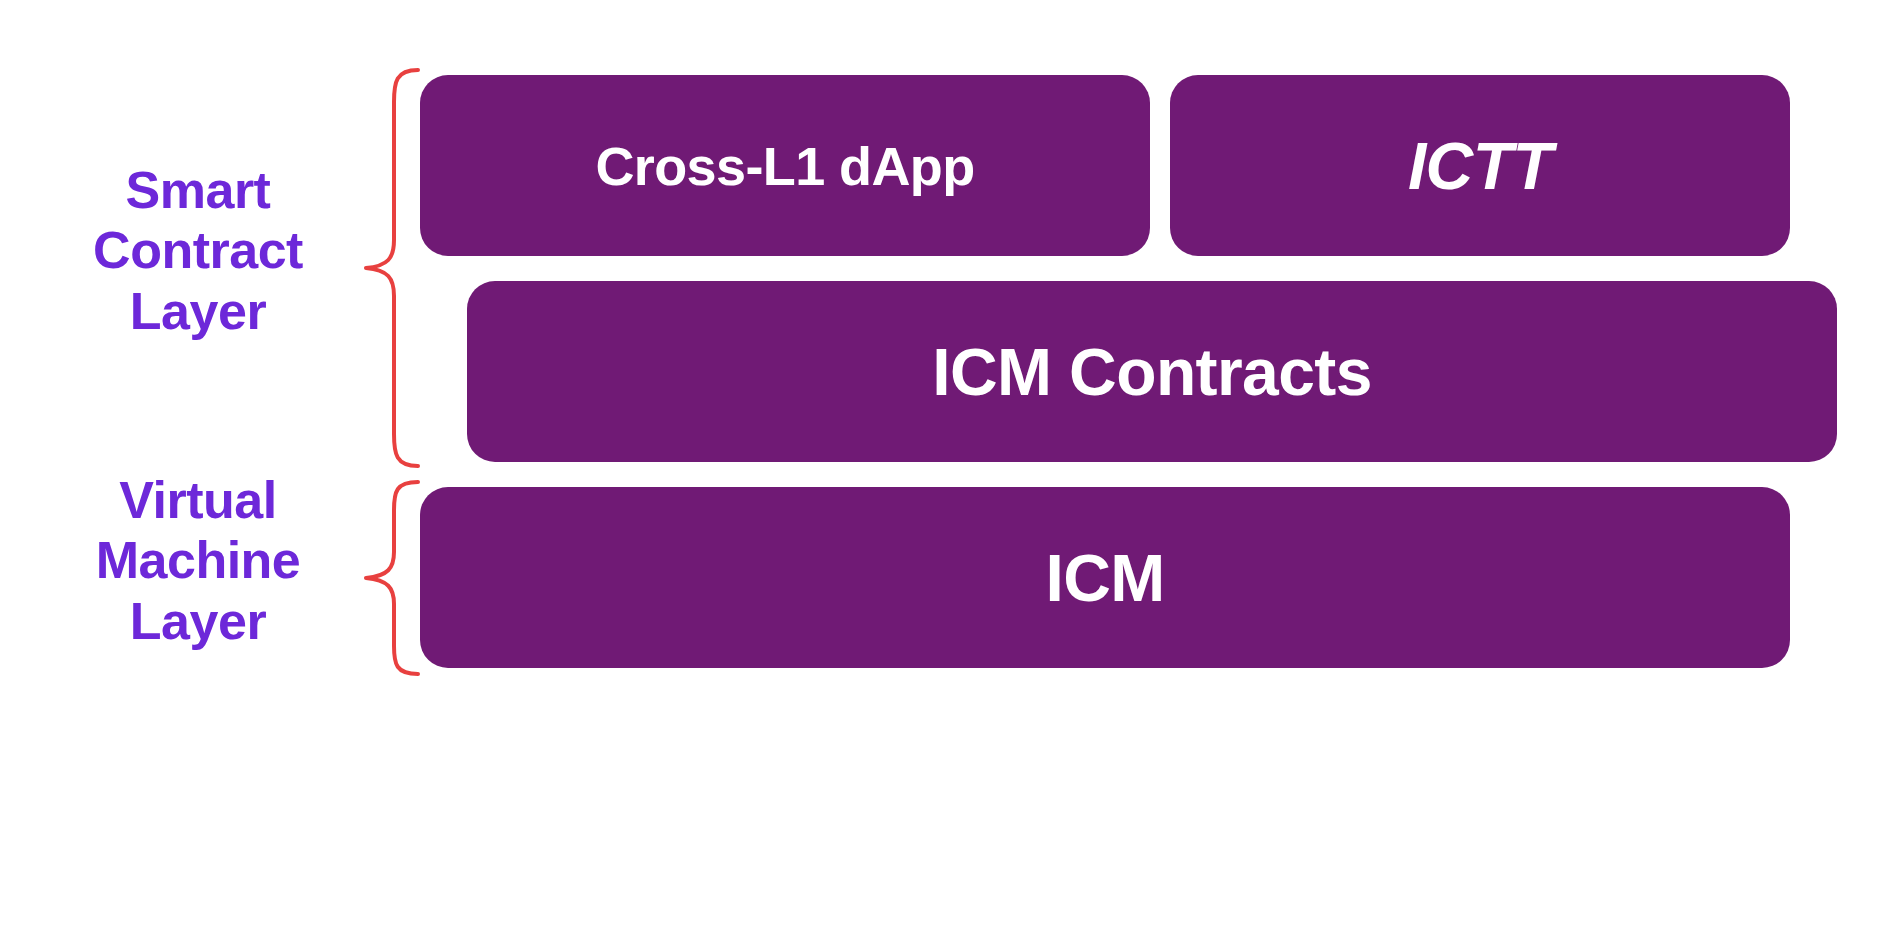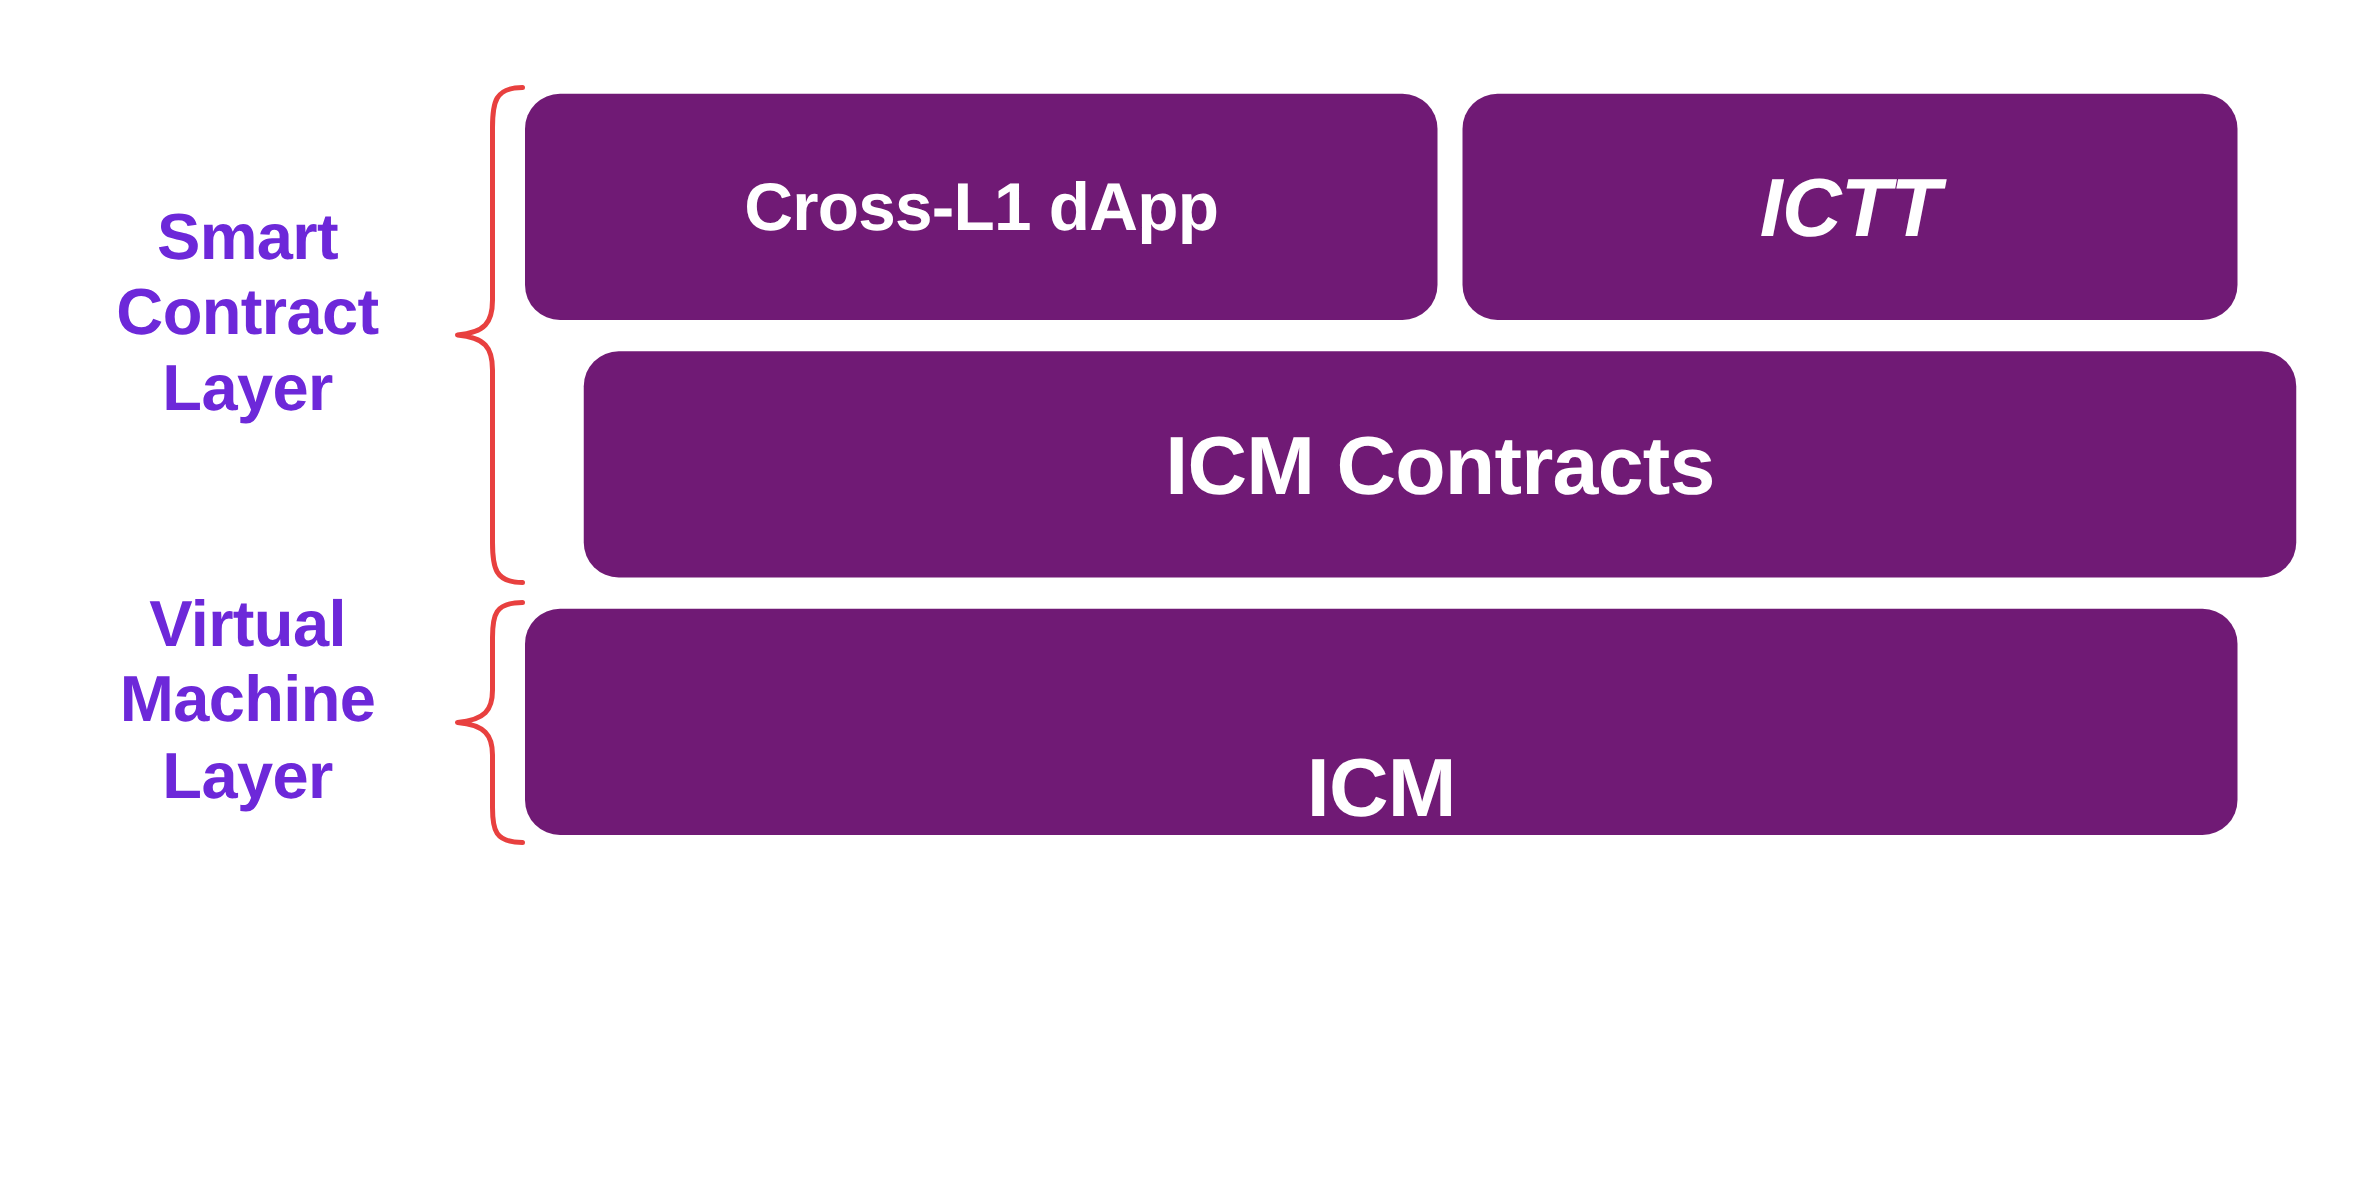--- a/index.html
+++ b/index.html
@@ -111,21 +111,20 @@
     height: 181px;
     font-size: 66px;
     margin-left: 47px;
   }
   #box-icm {
     left: 420px;
     top: 487px;
     width: 1370px;
     height: 181px;
     font-size: 66px;
-    align-items: flex-end;
   }
 </style>
 </head>
 <body>
 
 <div id="stage">
 
   <div id="label-smart-contract" class="layer-label">Smart
 Contract
 Layer</div>

